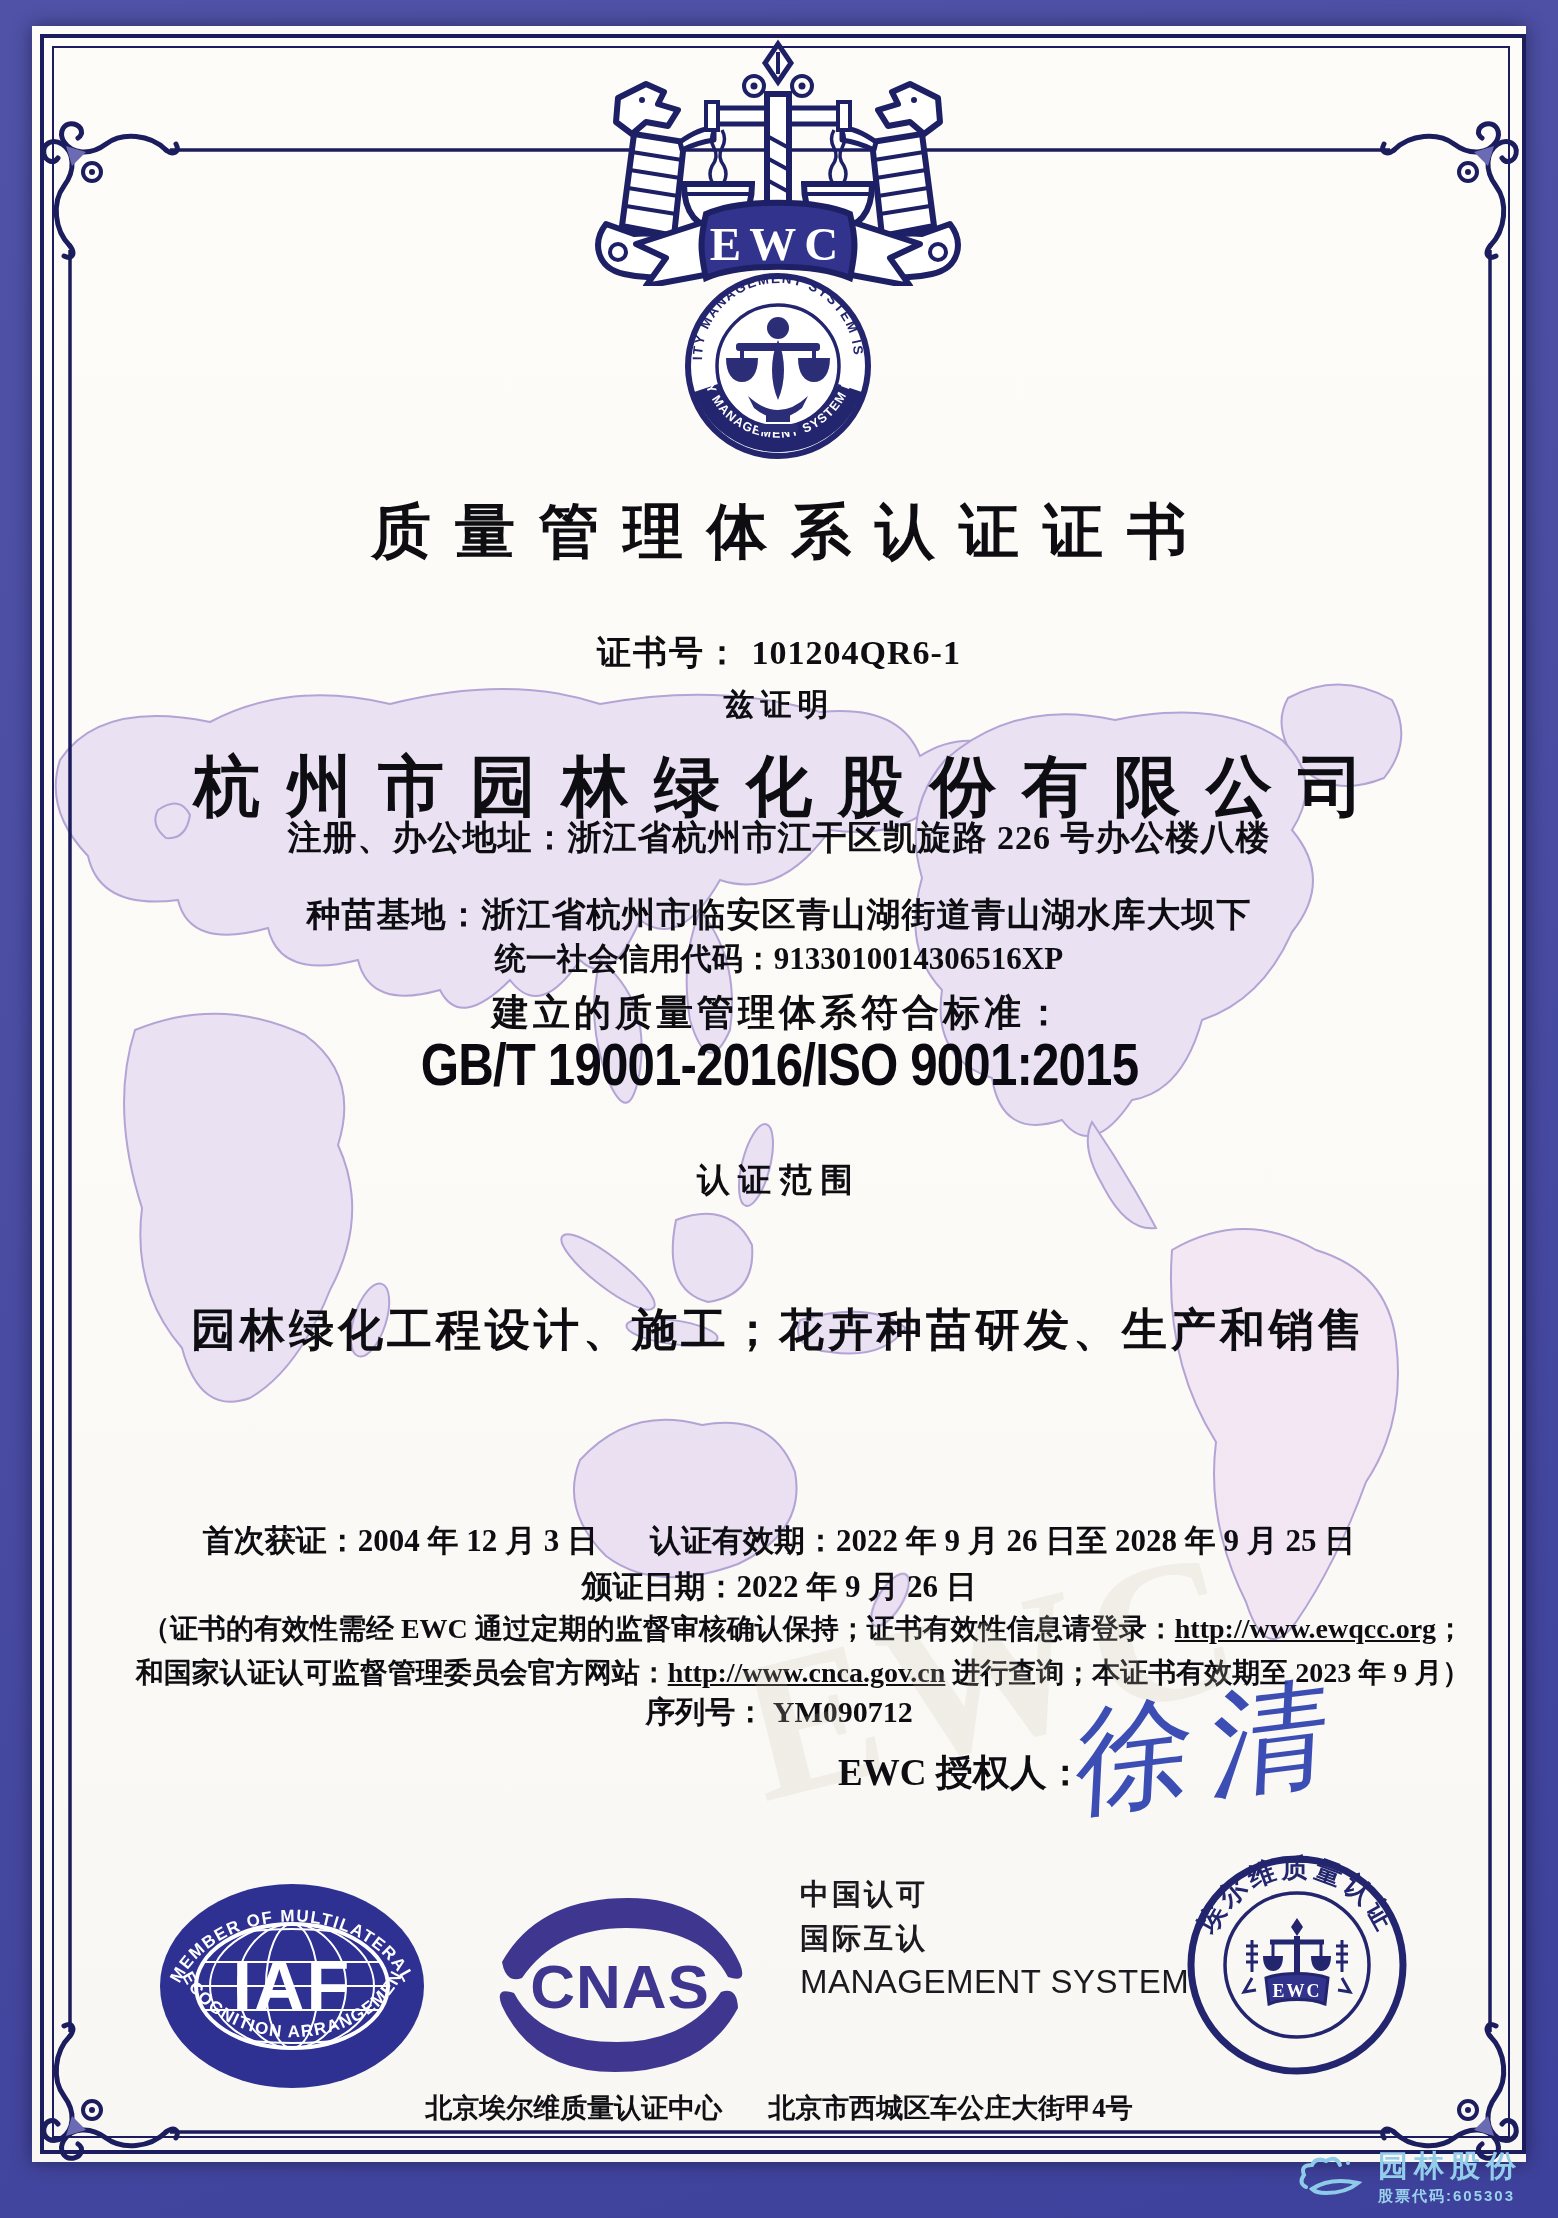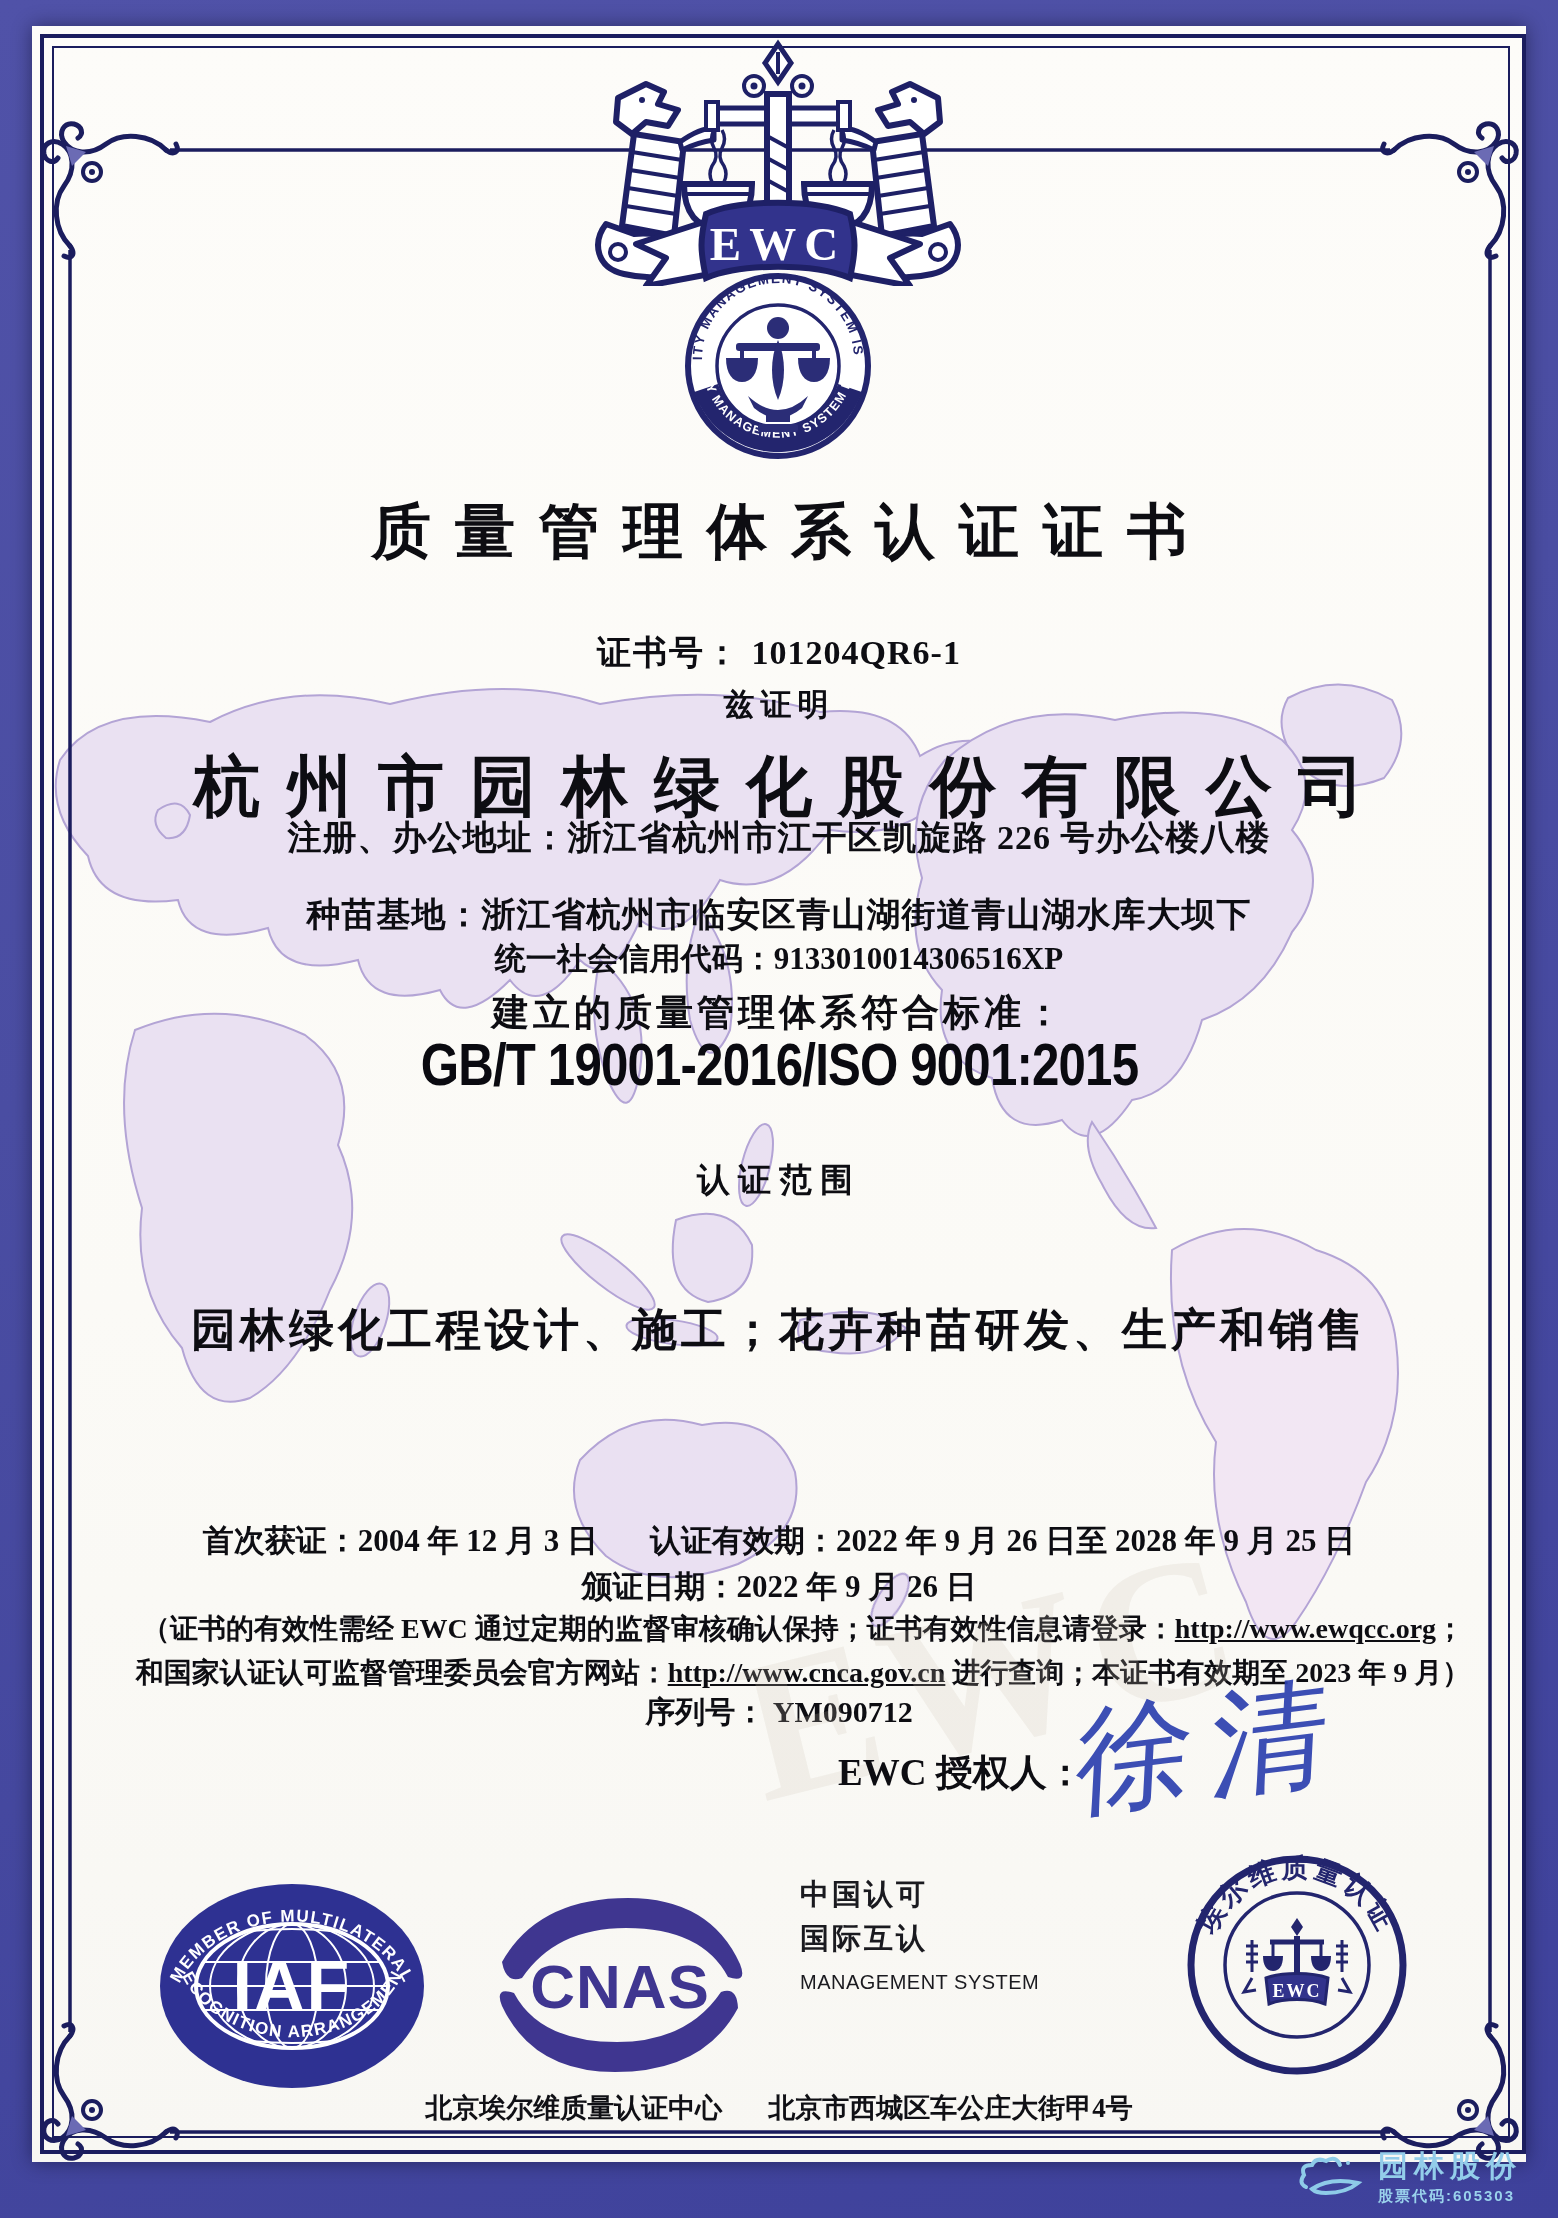--- a/index.html
+++ b/index.html
@@ -38,21 +38,21 @@
     font-size:118px;color:#2c3fae;font-weight:400;
     transform:rotate(-7deg) skewX(-10deg);letter-spacing:18px;opacity:.92;
     font-family:"Liberation Serif",serif;
   }
   .ghost{
     font-size:200px;font-weight:700;color:rgba(205,196,178,.20);
     transform:rotate(-14deg);font-family:"Liberation Serif",serif;letter-spacing:10px;
   }
   .accr{color:#1a1a1f;font-family:"Liberation Sans",sans-serif;}
   .accr .zh{font-size:29px;line-height:44px;font-weight:600;letter-spacing:3px;font-family:"Liberation Serif",serif;}
-  .accr .en{font-size:20px;line-height:44px;font-weight:500;letter-spacing:.5px;}
+  .accr .en{font-size:33px;line-height:44px;font-weight:500;letter-spacing:.5px;}
   .footline{font-size:27px;font-weight:700;display:flex;justify-content:center;gap:46px;color:#101015;}
   .brand{color:#8ecbe8;font-family:"Liberation Sans",sans-serif;text-align:left;}
   .brand .name{font-size:30px;font-weight:700;letter-spacing:6px;color:#93cdea;}
   .brand .code{font-size:15px;font-weight:600;letter-spacing:2px;color:#9ad2ec;}
   svg text{font-family:"Liberation Serif",serif;}
   svg .sans{font-family:"Liberation Sans",sans-serif;}
 </style>
 </head>
 <body>
 

